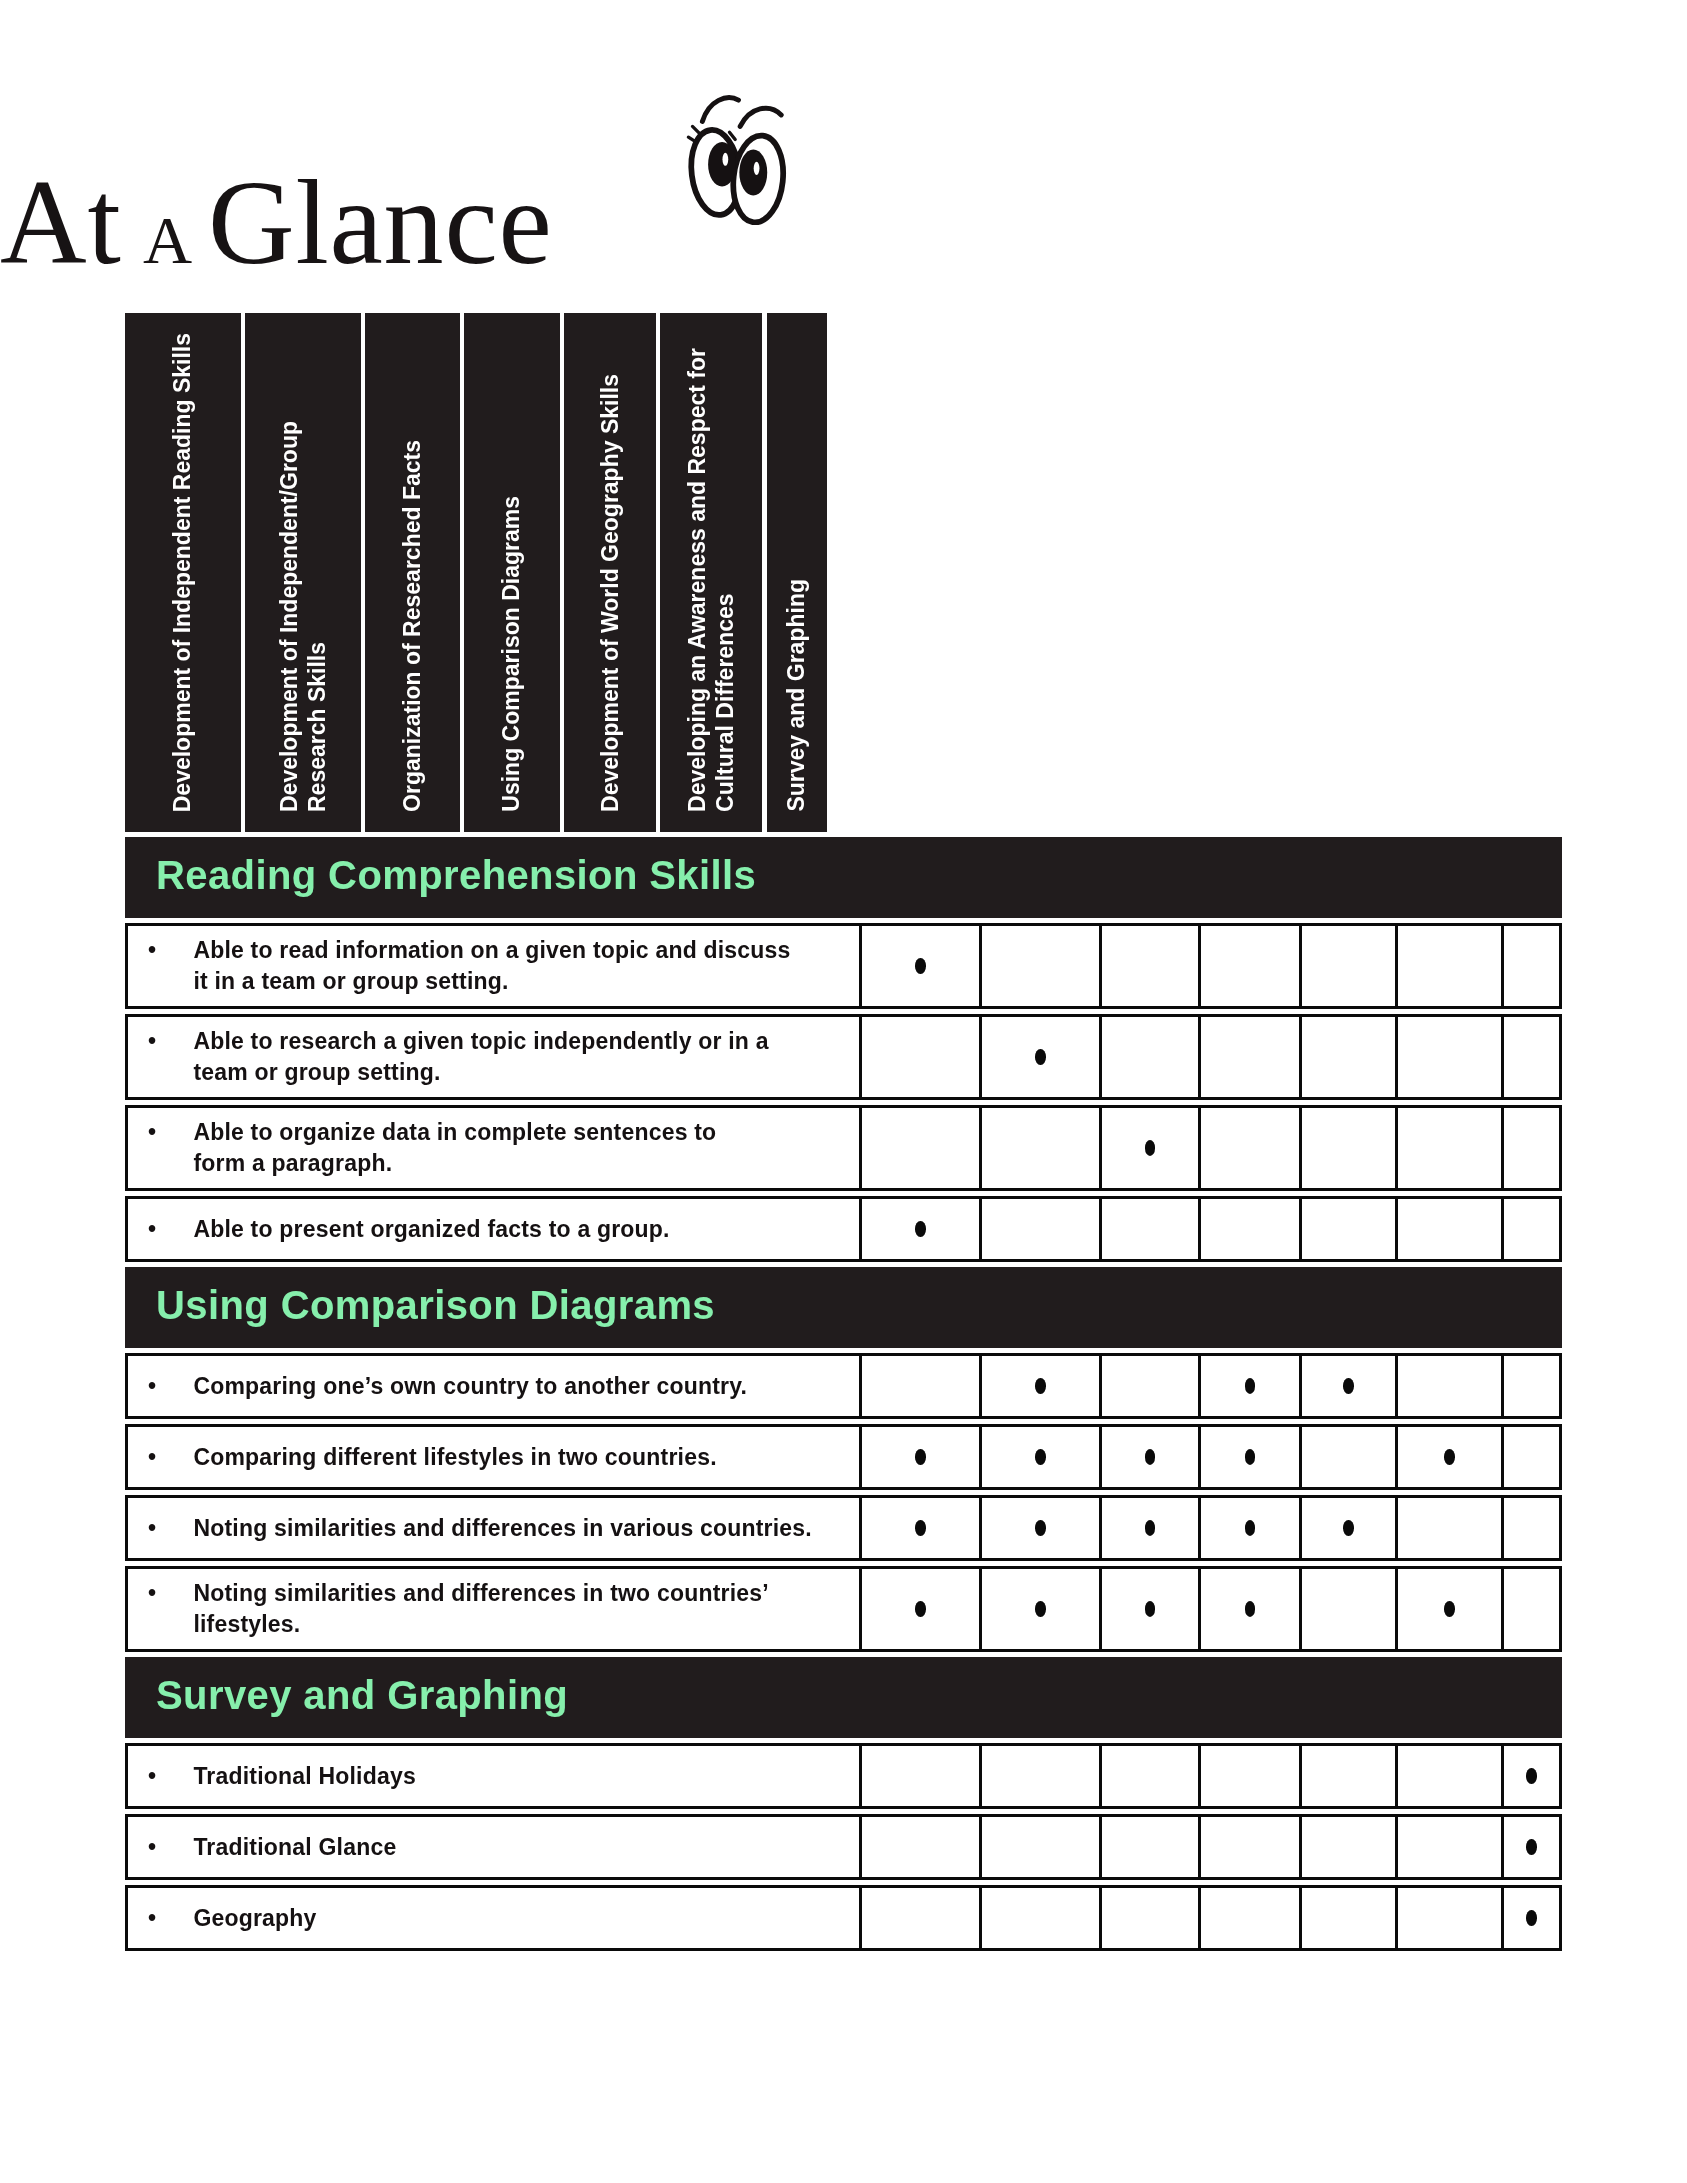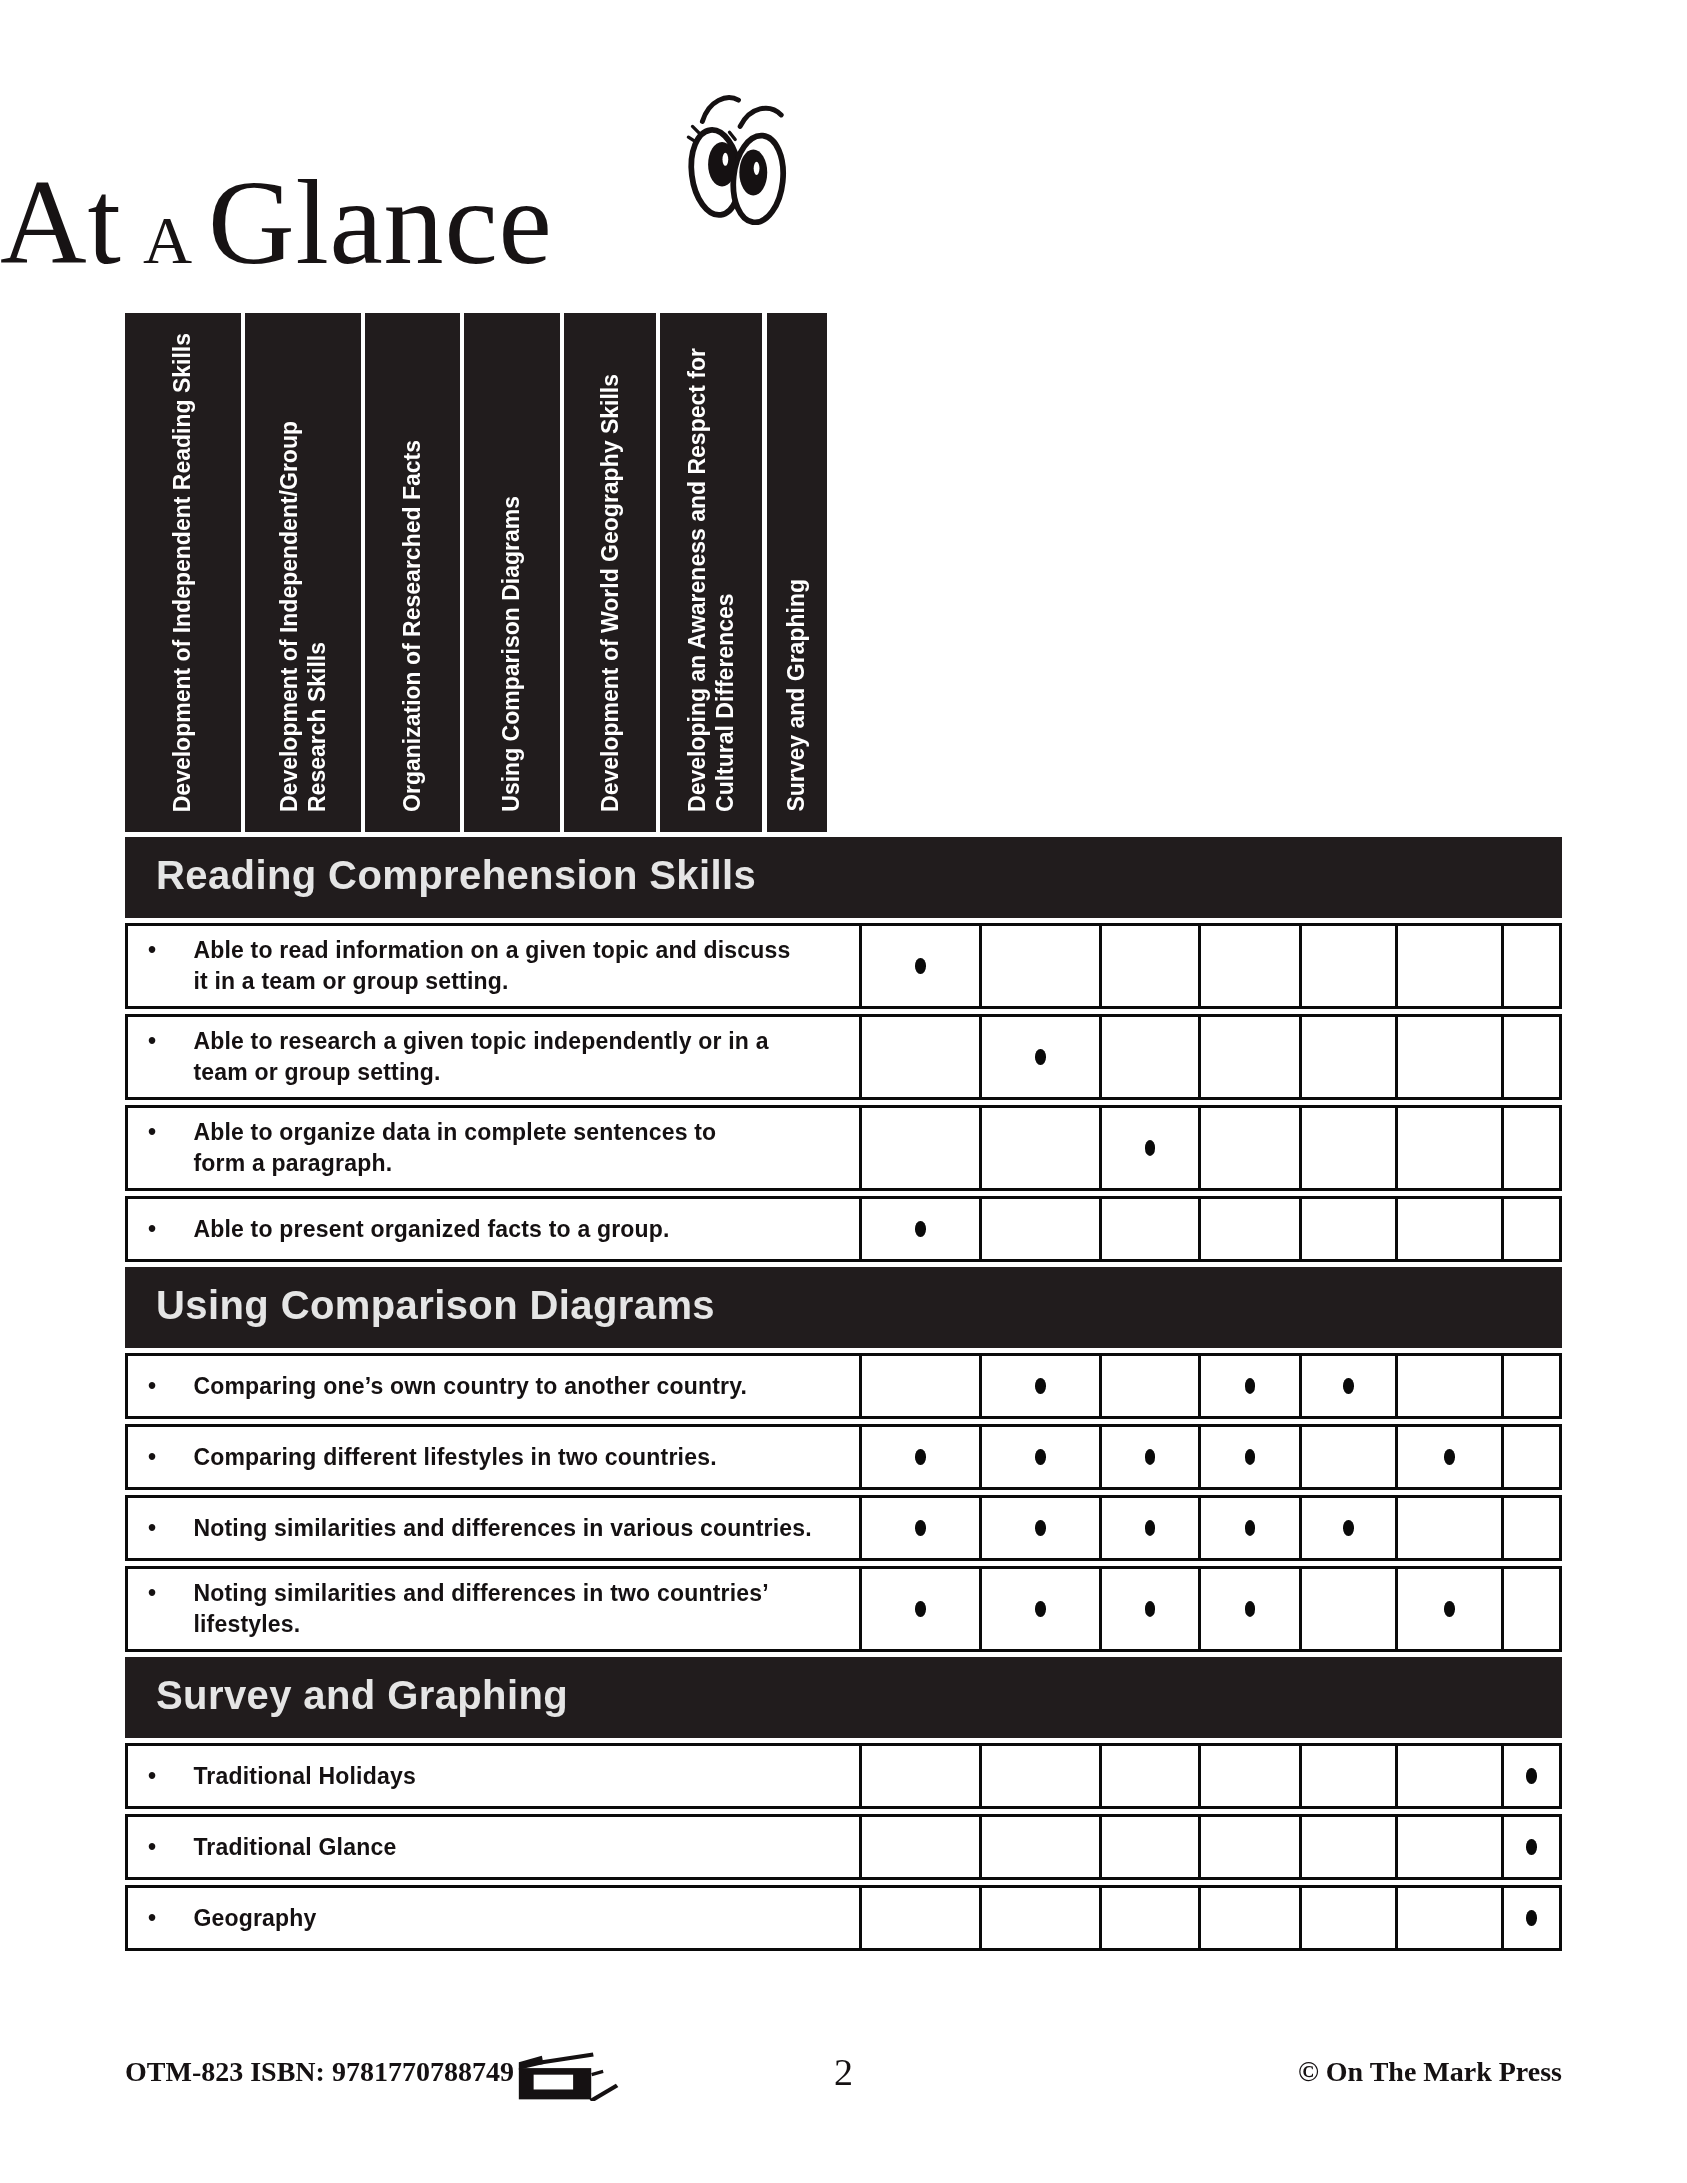--- a/index.html
+++ b/index.html
@@ -38,21 +38,21 @@
     writing-mode:vertical-rl; transform:rotate(180deg);
     color:#fff; font-weight:bold; font-size:23px; line-height:1.2;
     white-space:pre-line; padding-top:20px;
   }
 
   .secbar {
     height:81px; background:var(--ink); margin-bottom:5px;
     display:flex; align-items:center;
   }
   .secbar span {
-    color:#e5e5e5; font-weight:bold; font-size:40px; letter-spacing:0.4px;
+    color:#86efac; font-weight:bold; font-size:40px; letter-spacing:0.4px;
     padding-left:31px; margin-bottom:5px;
   }
 
   .wrow {
     display:flex; border:3.3px solid var(--line); margin-bottom:5px;
     min-height:66px; background:var(--paper);
   }
   .wrow.tall { min-height:86px; }
   .wlabel { width:731px; display:flex; align-items:center; padding:5px 10px 5px 20px; }
   .lwrap { display:flex; align-items:flex-start; }
@@ -358,36 +358,15 @@
           <div class="dcell dcW4"></div>
           <div class="dcell dcW5"></div>
           <div class="dcell dcW6"></div>
           <div class="dcell dcW7">
             <div class="dot"></div>
           </div>
         </div>
       </div>
   </div>
 
-  <div class="footer">
-    <span class="f-left">OTM-823 ISBN: 9781770788749</span>
-    <span class="f-icon">
-      <svg width="104" height="51" viewBox="0 0 126 62" xmlns="http://www.w3.org/2000/svg">
-
-        <path d="M26,13 L92,3 L93,8 L27,18 Z" fill="#151112"></path>
-
-        <path d="M2,24 L2,15 L30,7 L32,17 Z" fill="#151112"></path>
-
-        <rect x="2" y="22" width="88" height="38" fill="#151112"></rect>
-
-        <rect x="20" y="30" width="48" height="18" fill="#fff"></rect>
-
-        <path d="M90,28 L104,24 L105,28 L91,32 Z" fill="#151112"></path>
-
-        <path d="M88,60 L120,41 L123,45 L91,64 Z" fill="#151112"></path>
-      </svg>
-    </span>
-    <span class="f-page">2</span>
-    <span class="f-right">© On The Mark Press</span>
-  </div>
 
 </div>
 
 
 </body></html>

